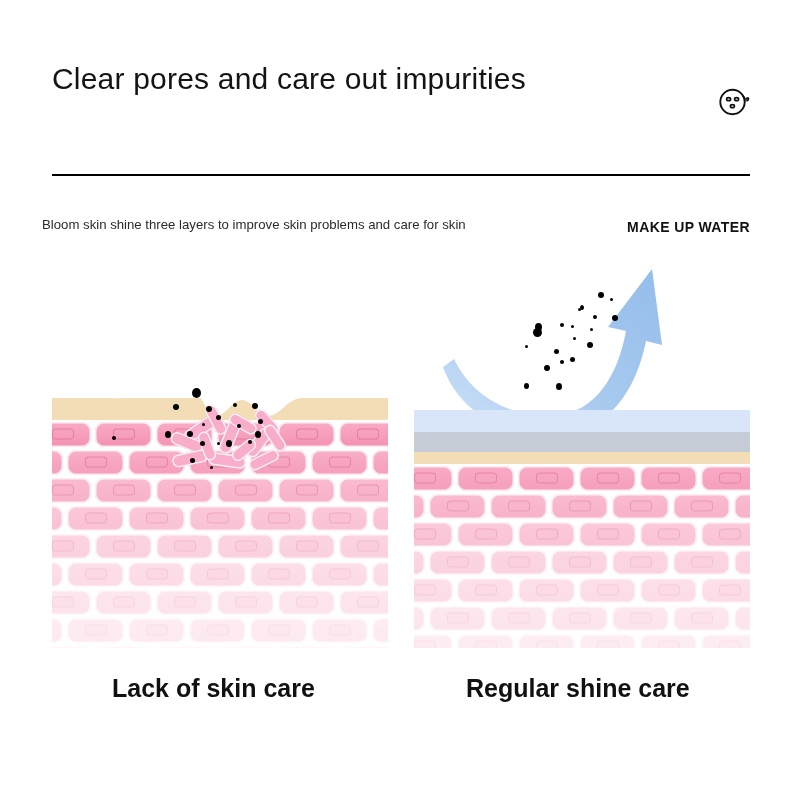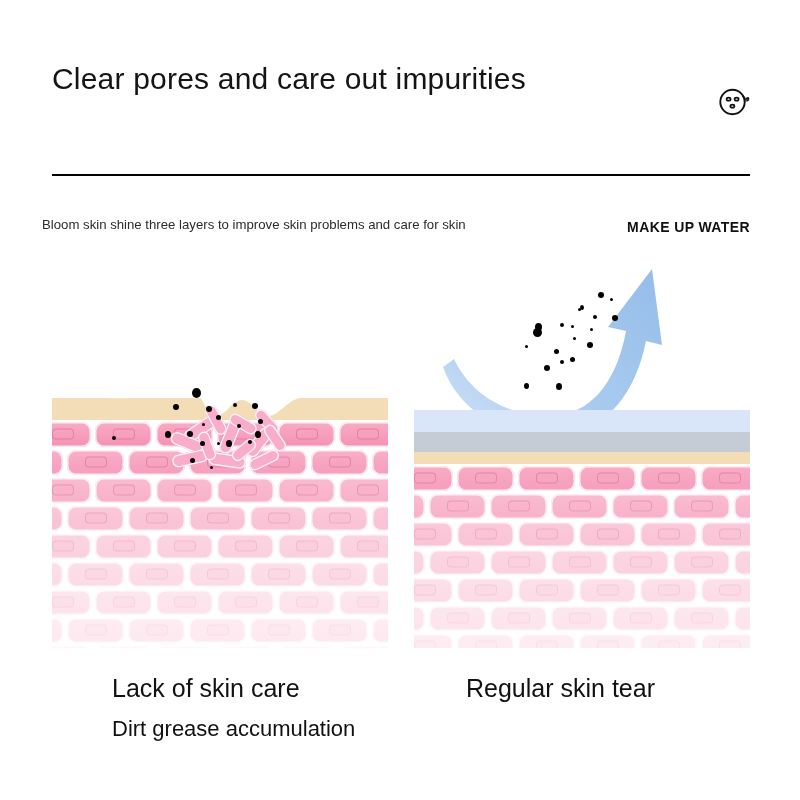--- a/index.html
+++ b/index.html
@@ -169,21 +169,21 @@
     background: linear-gradient(to bottom, rgba(255,255,255,0) 0%, rgba(255,255,255,0.42) 55%, rgba(255,255,255,0.62) 100%);
     pointer-events: none;
   }
 
   
   .caption-block { position: absolute; text-align: left; }
   #caption-left  { left: 112px; top: 673px; }
   #caption-right { left: 472px; top: 673px; }
   .caption-title {
     font-size: 25px;
-    font-weight: 400;
+    font-weight: 700;
     color: #111111;
     white-space: nowrap;
     line-height: 1.25;
   }
   .caption-sub {
     font-size: 22px;
     font-weight: 400;
     color: #111111;
     white-space: nowrap;
     margin-top: 11px;
@@ -623,18 +623,17 @@
           <div class="nucleus" style="opacity: 0.477714;"></div>
         </div>
       </div>
     </div>
 
   <div class="fade-bottom"></div>
 </div>
 
 <div class="caption-block" id="caption-left">
   <div class="caption-title">Lack of skin care</div>
-  <div class="caption-sub">Dirt grease accumulation</div>
 </div>
 
 <div class="caption-block" id="caption-right">
-  <div class="caption-title">Regular skin tear</div>
+  <div class="caption-title">Regular shine care</div>
 </div>
 
 </body></html>

